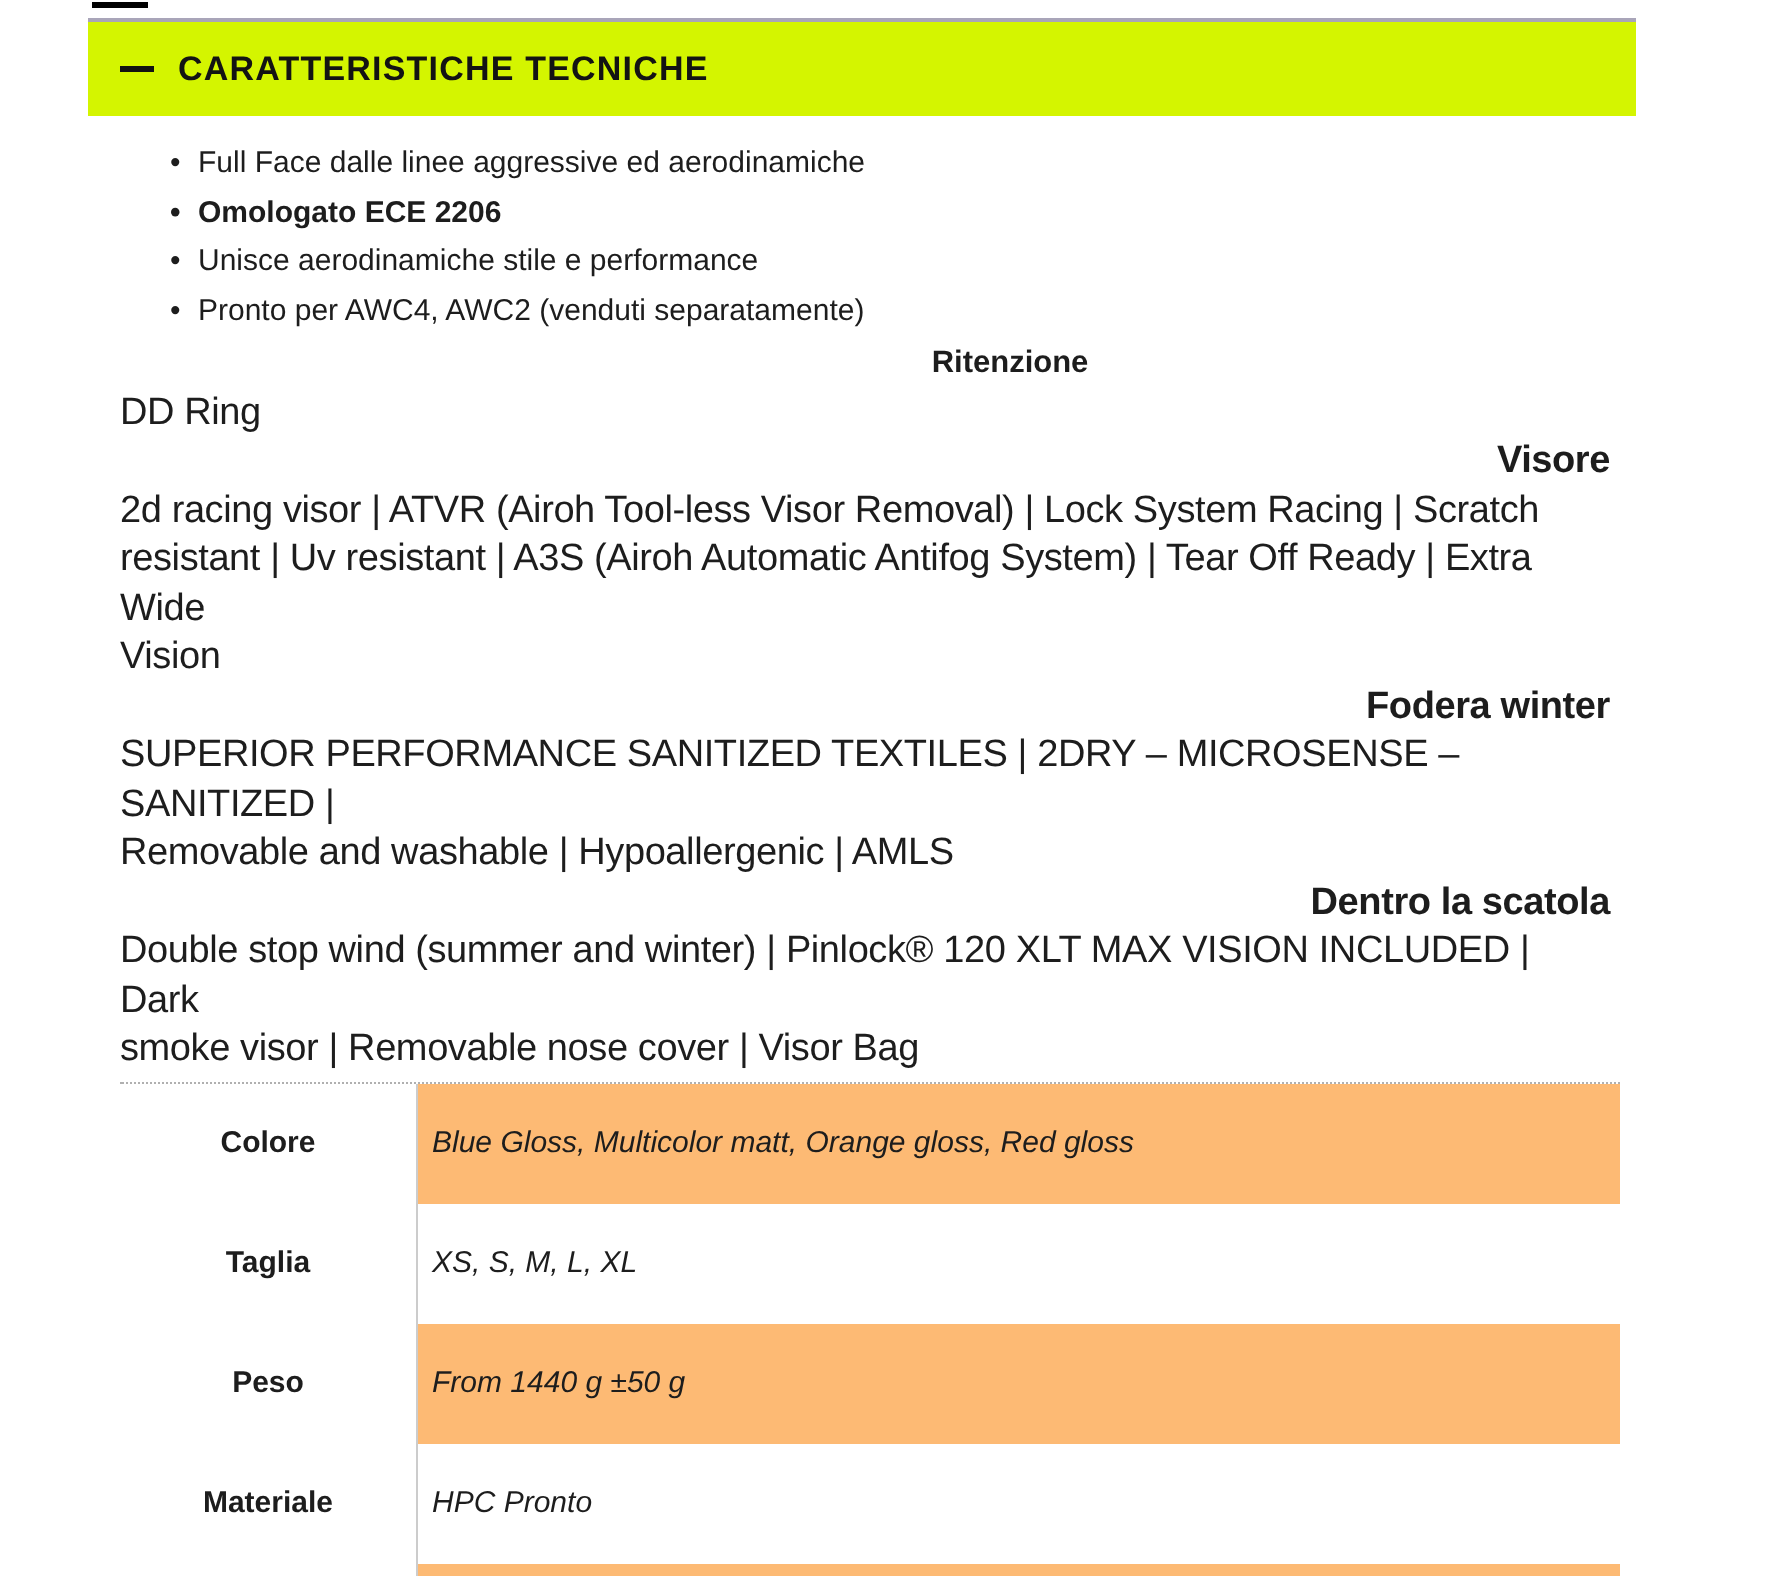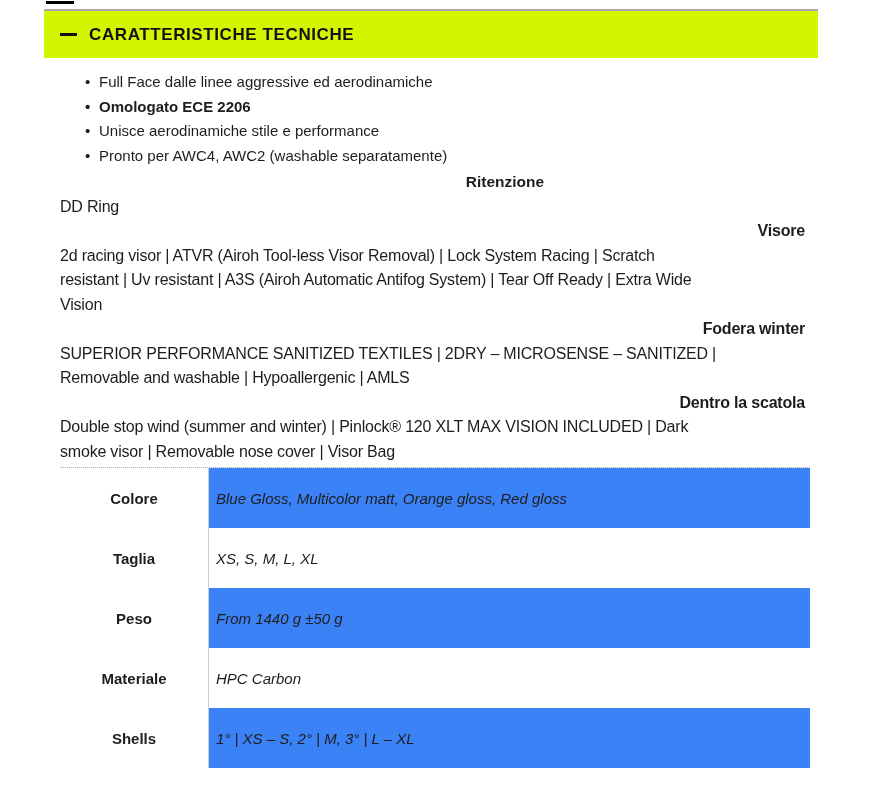--- a/index.html
+++ b/index.html
@@ -71,21 +71,21 @@
     margin: 2px 0 0 60px;
     width: 890px;
     text-align: center;
     font-weight: 700;
     font-size: 15.5px;
     line-height: 24.5px;
   }
   .desc {
     margin-left: 60px;
     width: 745px;
-    font-size: 16px;
+    font-size: 19px;
     line-height: 24.5px;
     letter-spacing: -0.2px;
   }
   .desc .heading { font-weight: 700; text-align: right; }
   .desc .lines { white-space: pre-line; }
   .spec-table {
     margin: 3px 0 0 60px;
     width: 750px;
     border-top: 1px dotted #b0b0b0;
   }
@@ -104,21 +104,21 @@
   }
   .spec-value {
     flex: 1;
     border-left: 1px solid #cccccc;
     padding-left: 7px;
     display: flex;
     align-items: center;
     font-style: italic;
     font-size: 15px;
   }
-  .spec-row.alt .spec-value { background: #3b82f6; }
+  .spec-row.alt .spec-value { background: #fdba74; }
 </style>
 </head>
 <body>
 
 <div class="top-dash"></div>
 
 <div class="header-wrap">
   <div class="accordion-header">
     <span class="minus-icon"></span>
     <span class="accordion-title">CARATTERISTICHE TECNICHE</span>
@@ -129,21 +129,21 @@
   <li>
     <span class="dot">•</span><span>Full Face dalle linee aggressive ed aerodinamiche</span>
   </li>
   <li class="bold">
     <span class="dot">•</span><span>Omologato ECE 2206</span>
   </li>
   <li>
     <span class="dot">•</span><span>Unisce aerodinamiche stile e performance</span>
   </li>
   <li>
-    <span class="dot">•</span><span>Pronto per AWC4, AWC2 (washable separatamente)</span>
+    <span class="dot">•</span><span>Pronto per AWC4, AWC2 (venduti separatamente)</span>
   </li>
 </ul>
 
 <div class="ritenzione">Ritenzione</div>
 
 <div class="desc">
   <div>DD Ring</div>
   <div class="heading">Visore</div>
   <div class="lines">2d racing visor | ATVR (Airoh Tool-less Visor Removal) | Lock System Racing | Scratch
 resistant | Uv resistant | A3S (Airoh Automatic Antifog System) | Tear Off Ready | Extra Wide
@@ -164,19 +164,19 @@
   <div class="spec-row">
     <div class="spec-label">Taglia</div>
     <div class="spec-value">XS, S, M, L, XL</div>
   </div>
   <div class="spec-row alt">
     <div class="spec-label">Peso</div>
     <div class="spec-value">From 1440 g ±50 g</div>
   </div>
   <div class="spec-row">
     <div class="spec-label">Materiale</div>
-    <div class="spec-value">HPC Carbon</div>
+    <div class="spec-value">HPC Pronto</div>
   </div>
   <div class="spec-row alt">
     <div class="spec-label">Shells</div>
     <div class="spec-value">1° | XS – S, 2° | M, 3° | L – XL</div>
   </div>
 </div>
 
 </body></html>

